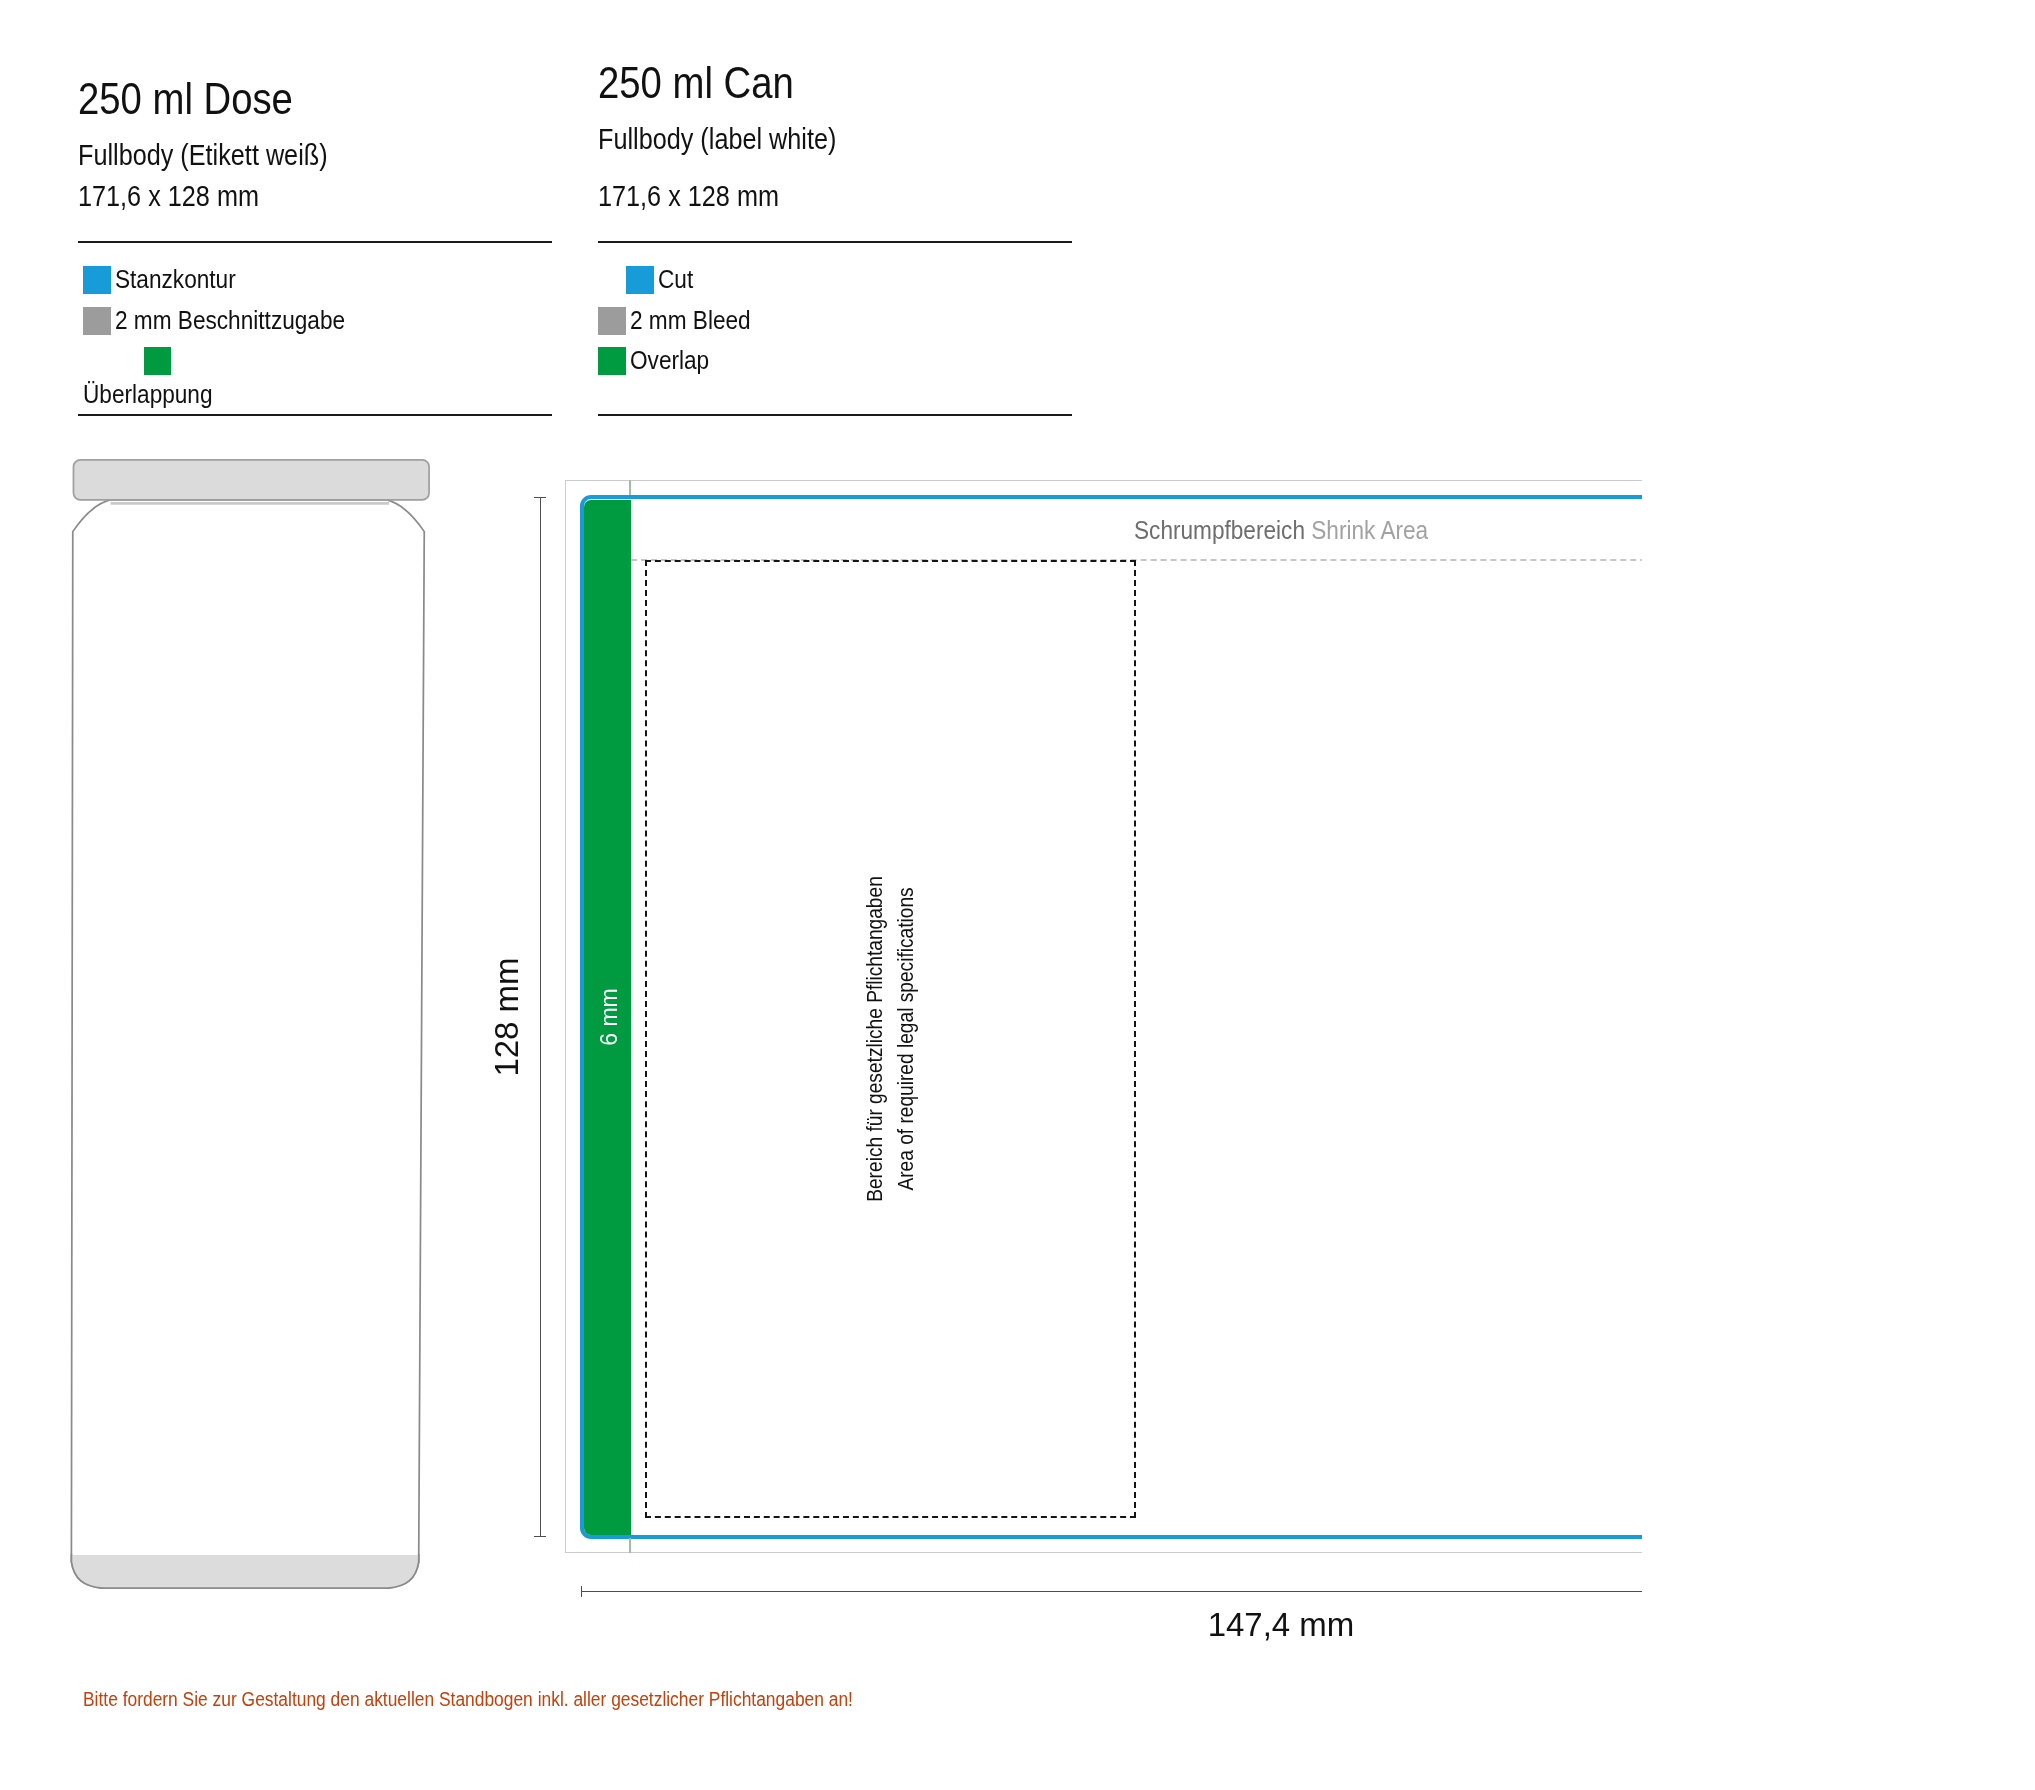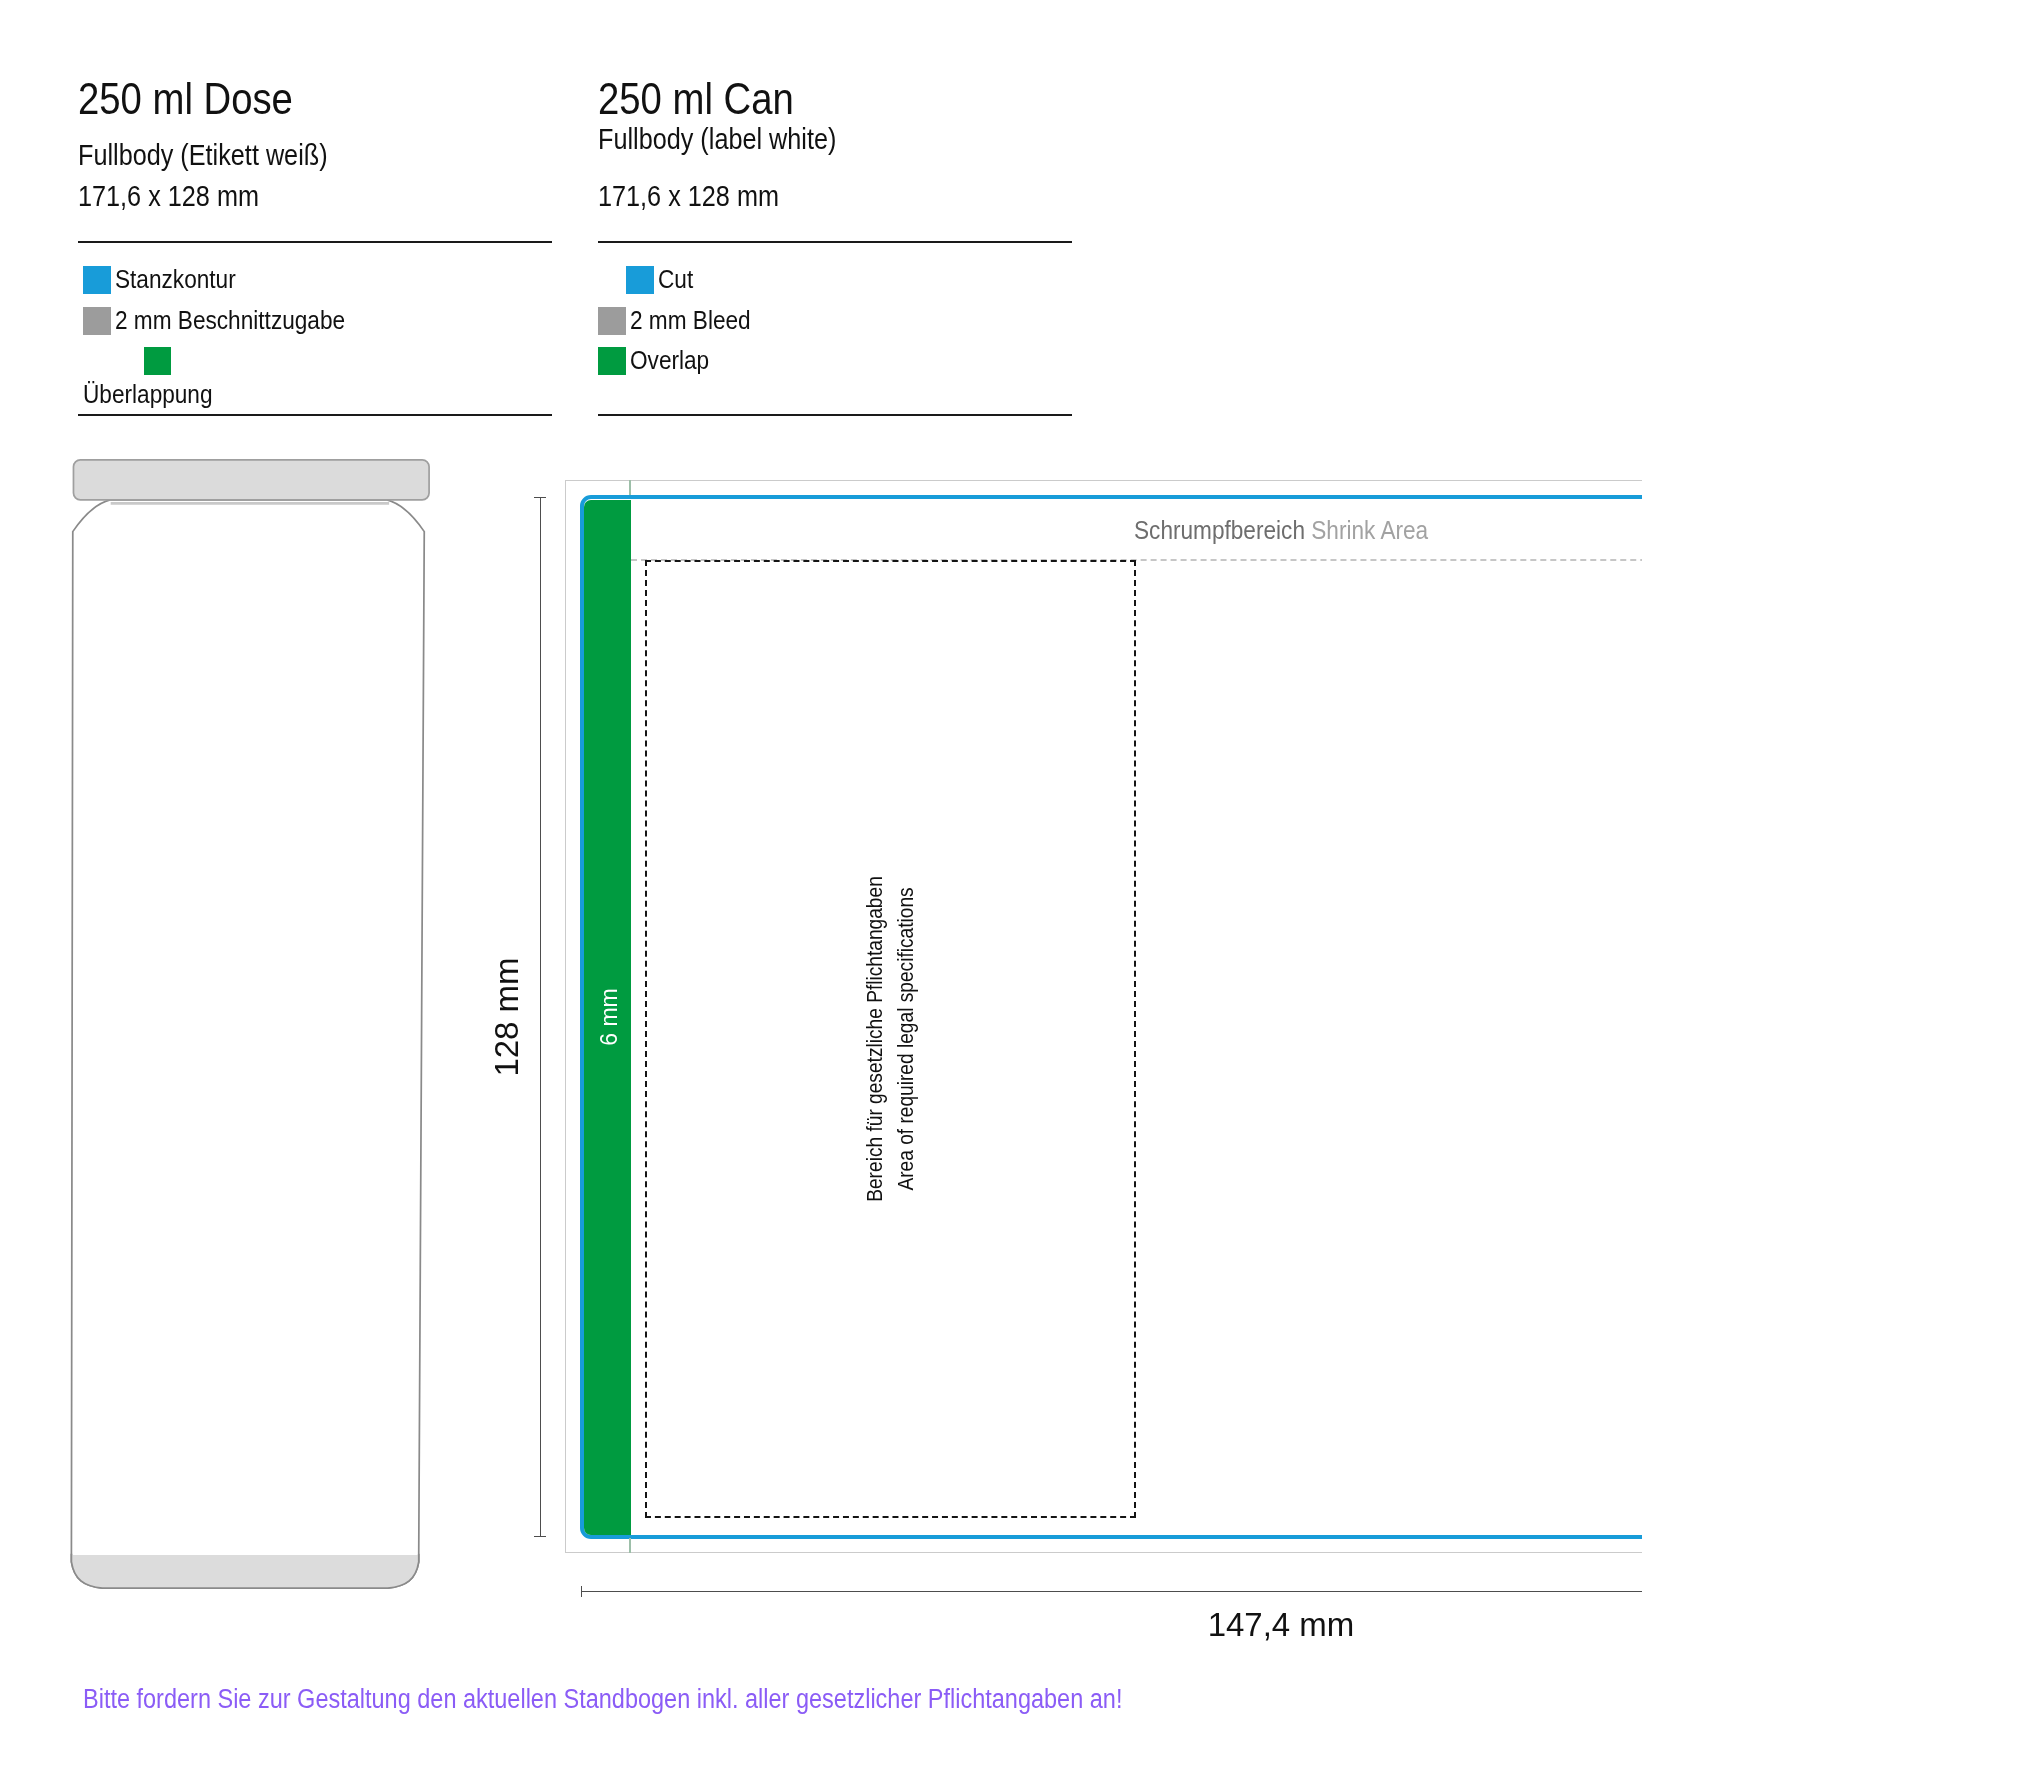--- a/index.html
+++ b/index.html
@@ -40,21 +40,21 @@
   .legal-rect{border:2.8px dashed #141414;}
   .legal-text{transform:translate(-50%,-50%) rotate(-90deg);text-align:center;}
   .legal-line{font-size:22px;line-height:31px;color:#111;}
   .overlap-dim{transform:translate(-50%,-50%) rotate(-90deg);color:#ffffff;font-size:23px;}
   .dim-line{background:#4d4d4d;}
   .dim-tick{background:#4d4d4d;}
   .dim-label{font-size:33px;color:#111;}
   .dim-label-v{transform:translate(-50%,-50%) rotate(-90deg);white-space:nowrap;}
   .dim-label-h{text-align:center;}
 
-  .footer-line{font-size:27px;line-height:39px;color:#8b5cf6;}
+  .footer-line{font-size:20px;line-height:39px;color:#c2410c;}
 </style>
 </head>
 <body>
 
 <div id="canvas">
 
   <div class="abs" style="left:78px;top:76px;">
     <span class="cond panel-title">250 ml Dose</span>
   </div>
   <div class="abs" style="left:78px;top:140px;">
@@ -72,21 +72,21 @@
   <div class="abs legend-row" style="left:83px;top:307px;">
     <span class="swatch sw-bleed"></span>
     <span class="cond legend-label">2 mm Beschnittzugabe</span>
   </div>
   <div class="abs legend-row" style="left:83px;top:347px;flex-direction:column;">
     <span class="swatch sw-overlap"></span>
     <span class="cond legend-label">Überlappung</span>
   </div>
   <div class="abs rule" style="left:78px;top:414px;width:474px;"></div>
 
-  <div class="abs" style="left:598px;top:76px;text-align:right;">
+  <div class="abs" style="left:598px;top:60px;text-align:right;">
     <span class="cond panel-title">250 ml Can</span>
   </div>
   <div class="abs" style="left:598px;top:124px;">
     <span class="cond panel-subtitle">Fullbody (label white)</span>
   </div>
   <div class="abs" style="left:598px;top:181px;">
     <span class="cond panel-size">171,6 x 128 mm</span>
   </div>
   <div class="abs rule" style="left:598px;top:241px;width:474px;"></div>
 

